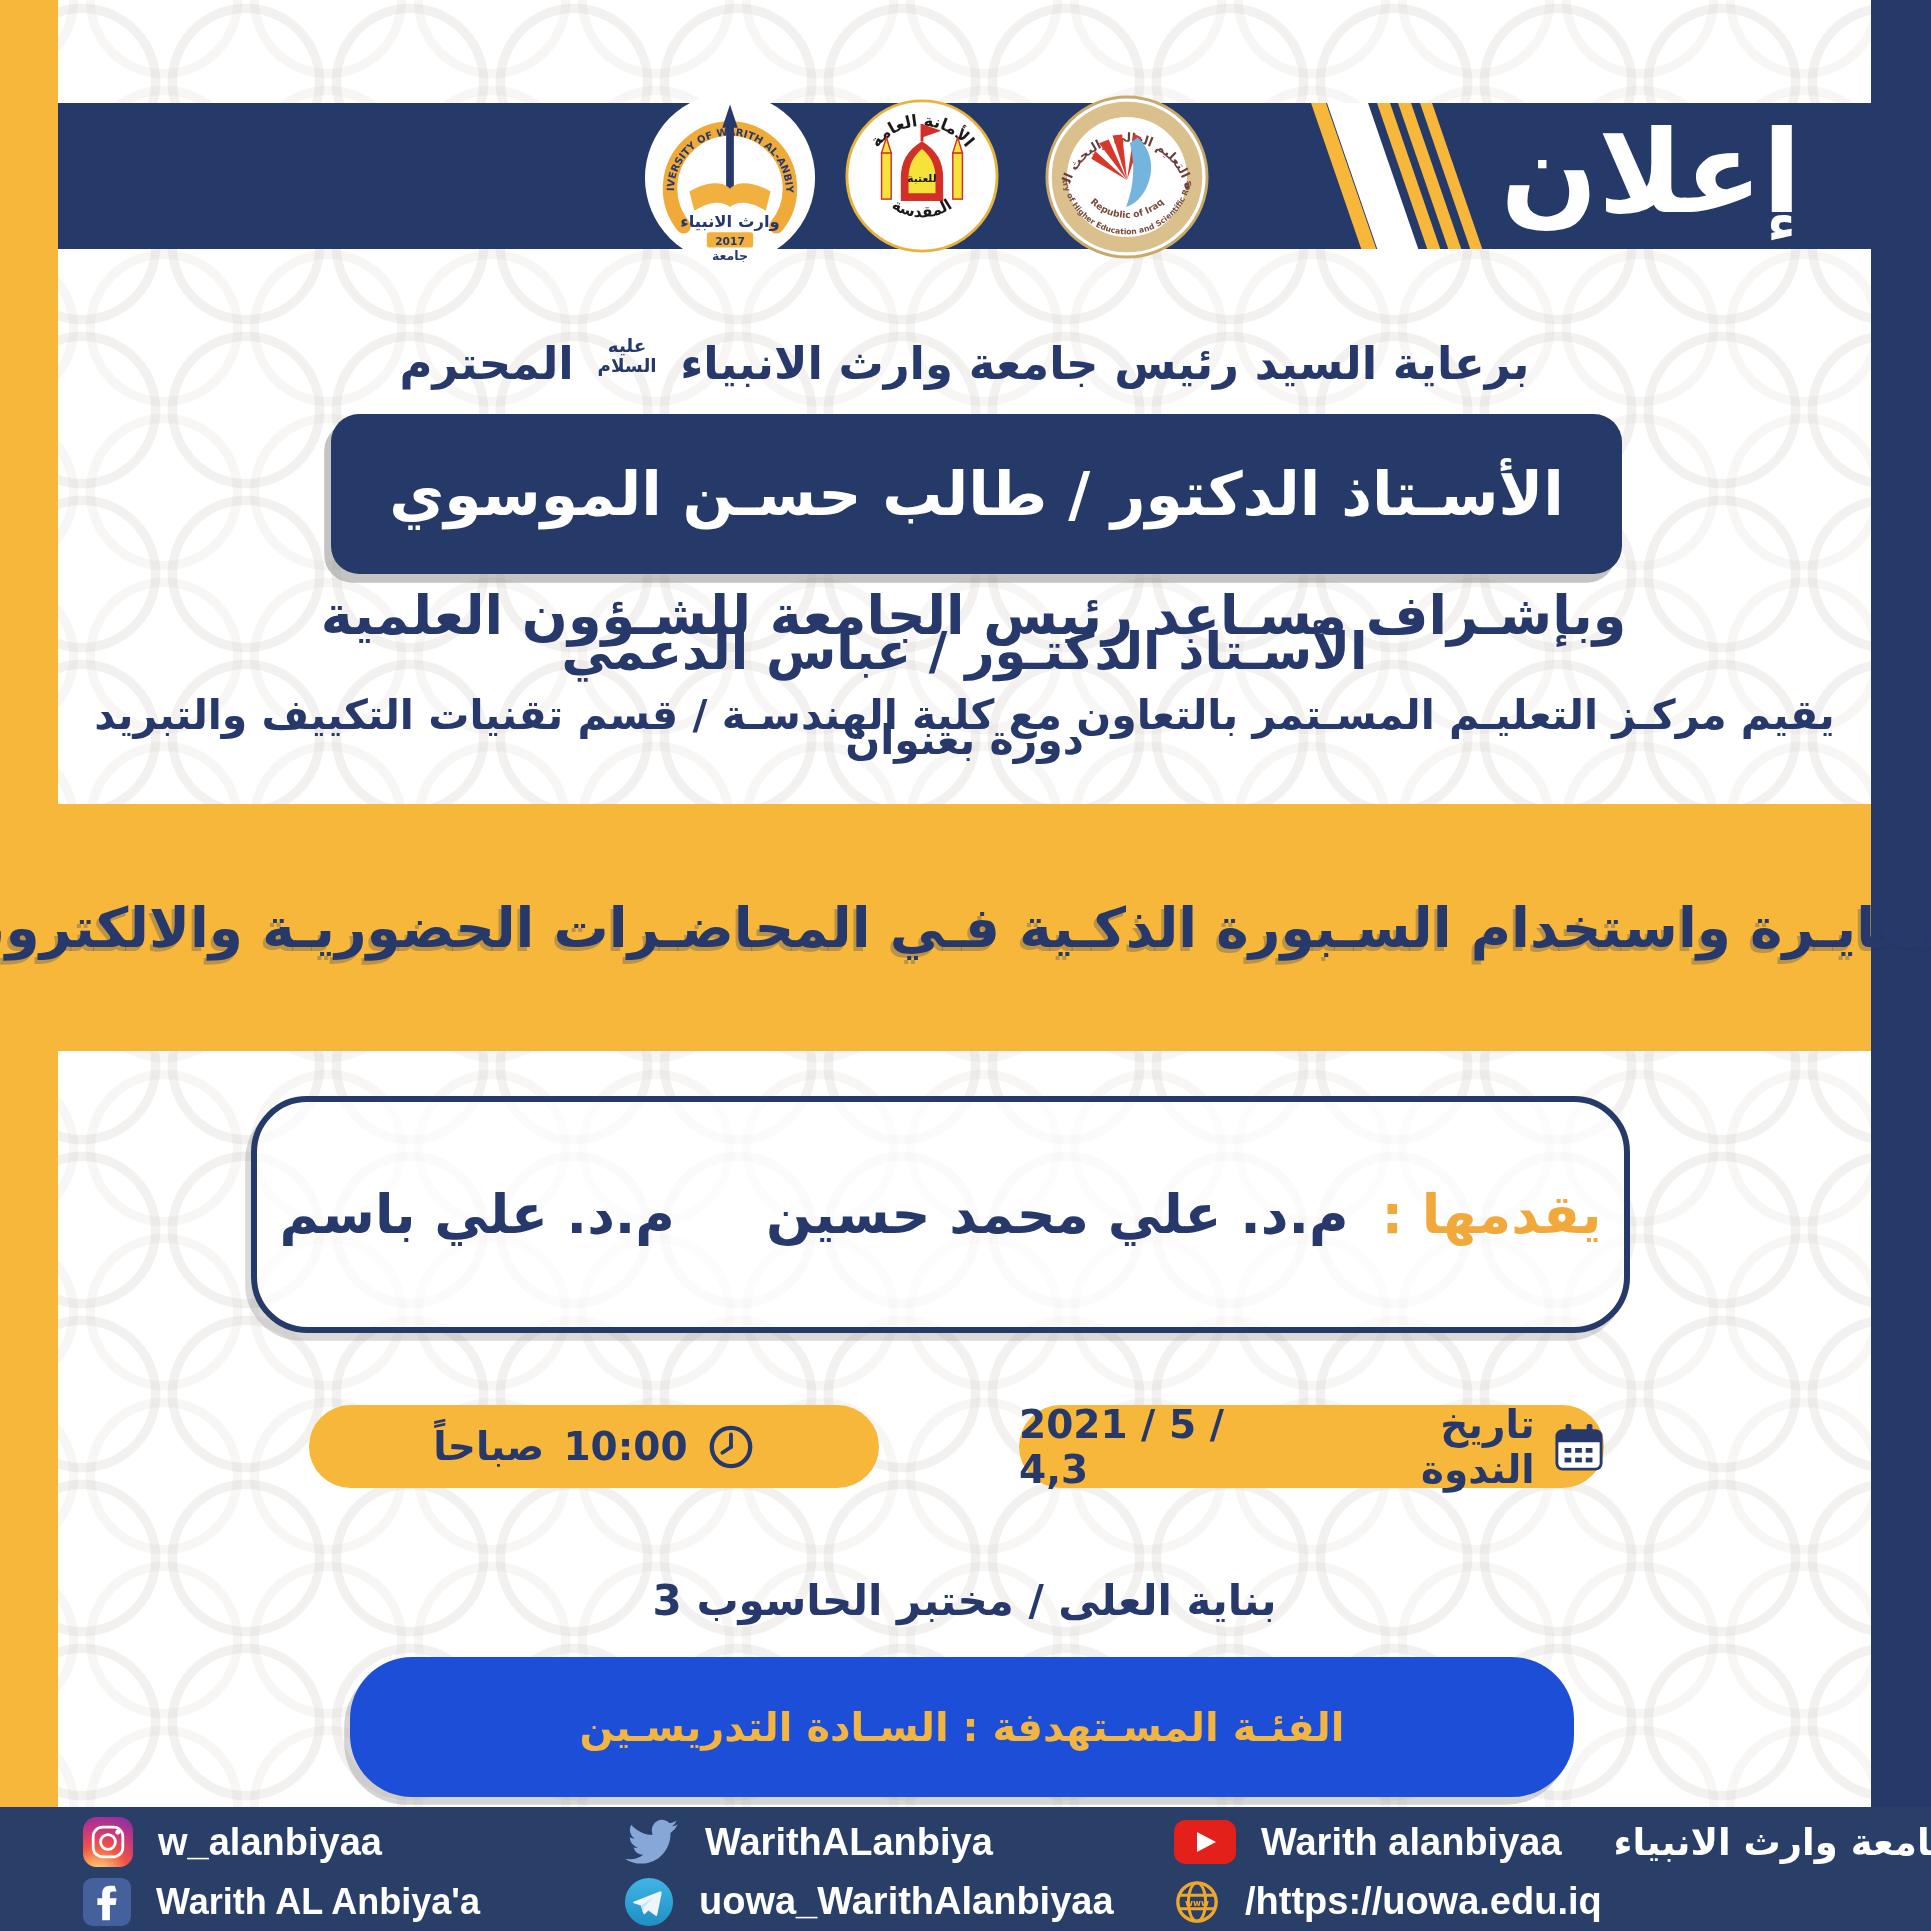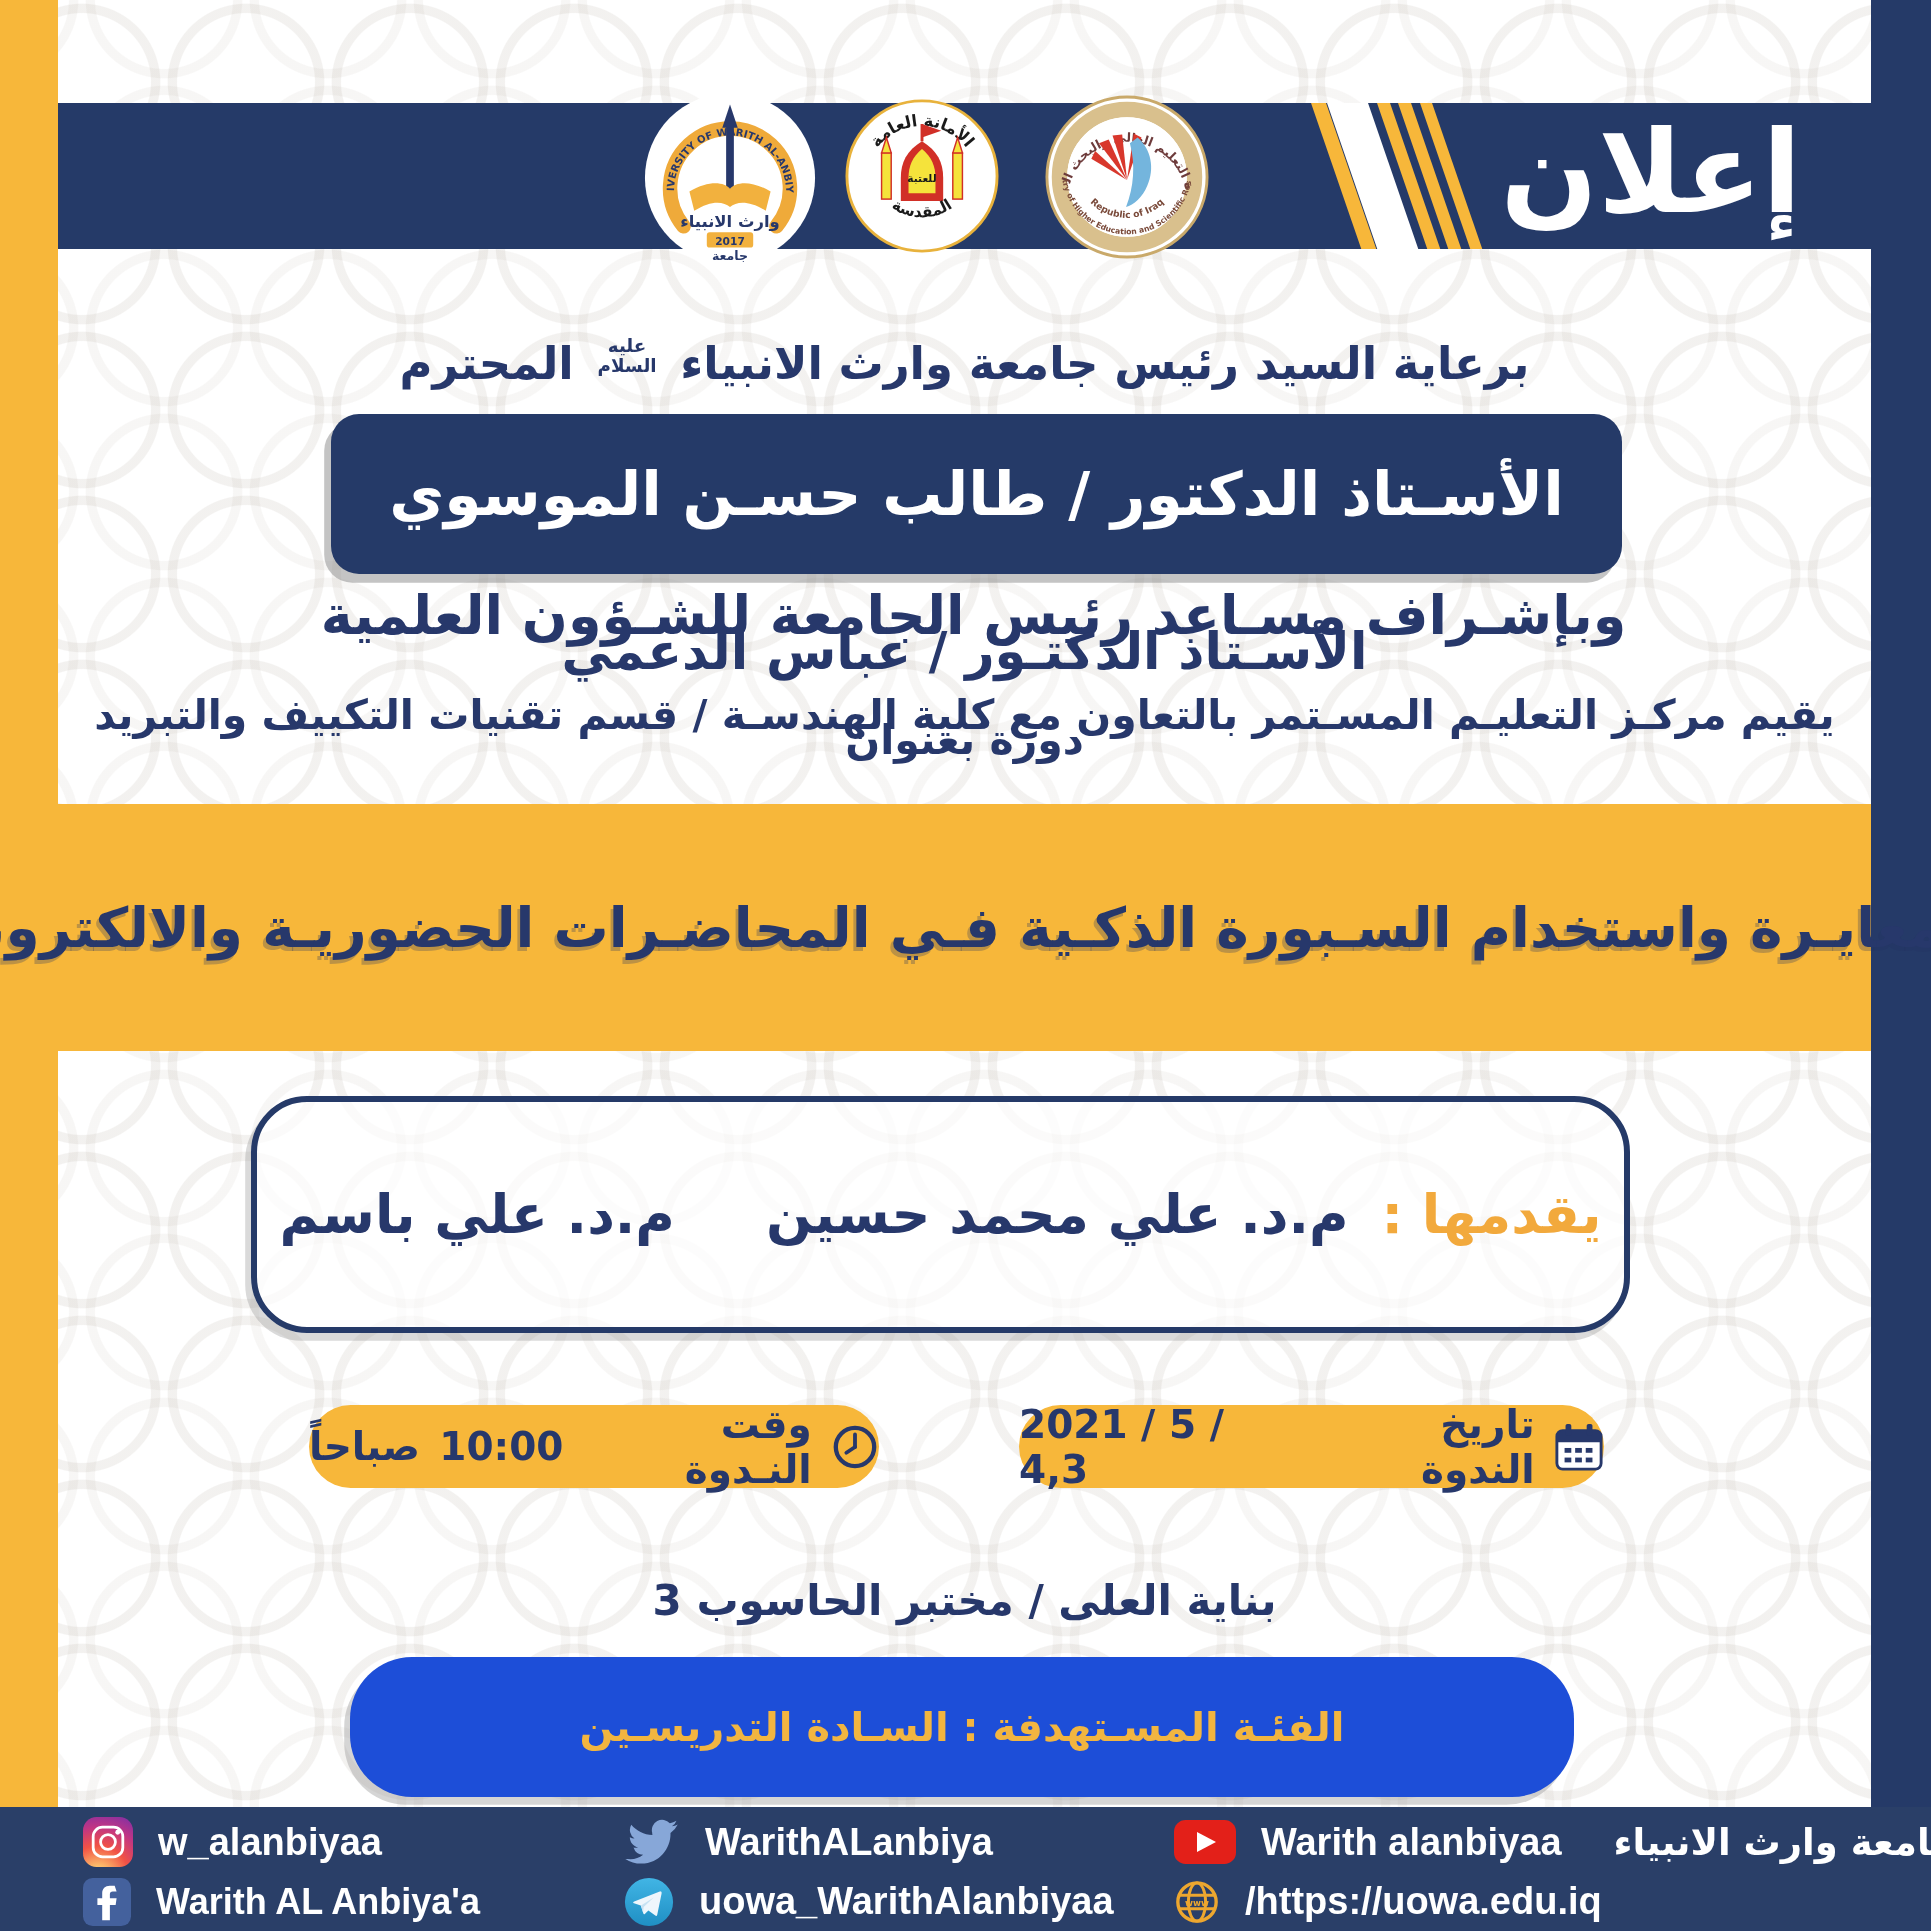--- a/index.html
+++ b/index.html
@@ -222,21 +222,20 @@
 </div>
 
 <div class="pill pill-time" dir="rtl">
   <span class="icon-box">
     <svg viewBox="0 0 50 50" width="48" height="48">
       <circle cx="25" cy="25" r="20" fill="none" stroke="#27386b" stroke-width="4.5"></circle>
       <line x1="25" y1="25" x2="25" y2="12" stroke="#27386b" stroke-width="4" stroke-linecap="round"></line>
       <line x1="25" y1="25" x2="16" y2="31" stroke="#27386b" stroke-width="4" stroke-linecap="round"></line>
     </svg>
   </span>
-  <span>وقت النـدوة</span>
   <span dir="ltr">10:00</span>
   <span>صباحاً</span>
 </div>
 
 <div class="txt l-location" dir="rtl">بناية العلى / مختبر الحاسوب 3</div>
 
 <div class="abs target-banner" dir="rtl">
   <span>الفئـة المسـتهدفة : السـادة التدريسـين</span>
 </div>
 

